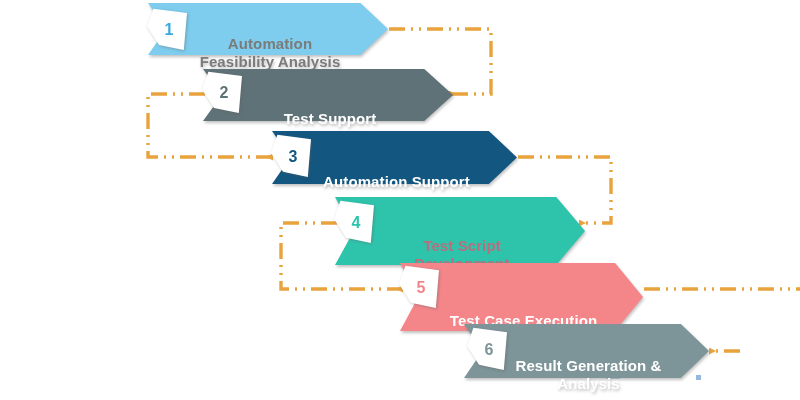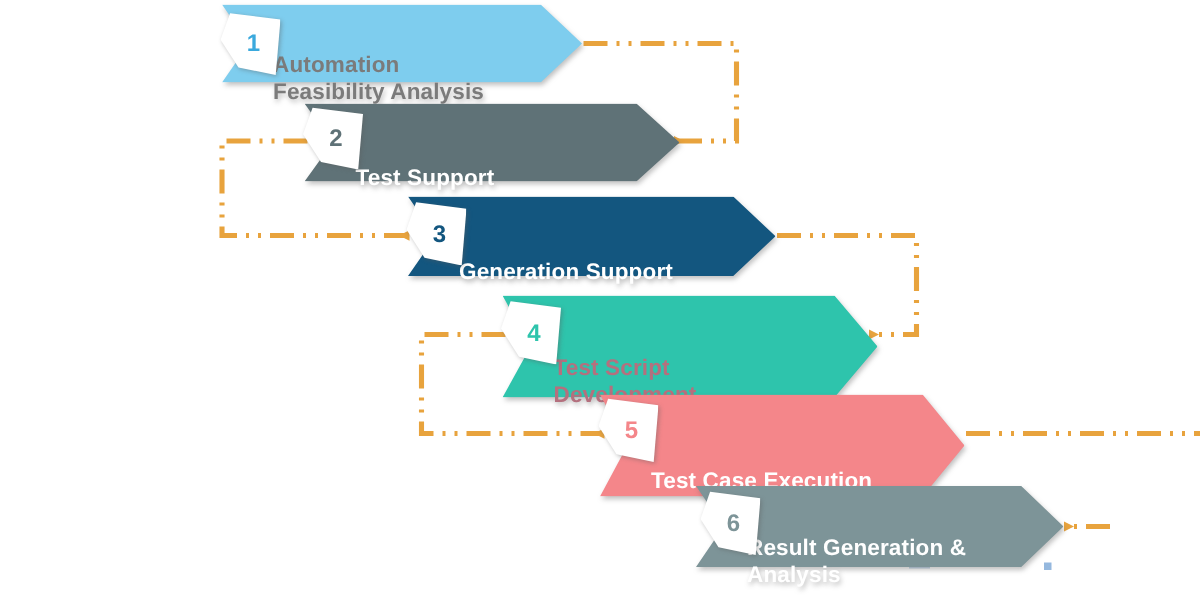--- a/index.html
+++ b/index.html
@@ -19,20 +19,21 @@
     box-sizing:border-box;
     filter:drop-shadow(1.5px 2px 1.6px rgba(90,90,90,0.38));
   }
   .step .body{
     position:absolute;left:0;top:0;width:100%;height:100%;
     clip-path:polygon(0% 0%, 88.5% 0%, 100% 50%, 88.5% 100%, 0% 100%, 7.5% 50%);
   }
   .step .label{
     position:relative;z-index:2;
     width:100%;box-sizing:border-box;
+    text-align:center;
     font-weight:bold;
     line-height:1.20;
     letter-spacing:0.1px;
     padding-left:34px;padding-right:30px;
     white-space:pre-line;
     pointer-events:none;
     margin-top:48px;
   }
 
   
@@ -91,21 +92,21 @@
     <div class="body" style="background: rgb(95, 114, 119);"></div>
     <div class="label" style="color: rgb(255, 255, 255); font-size: 15px;">Test Support</div>
   </div>
   <div class="badge" style="left: 202px; top: 71px; width: 40px; height: 42px;">
     <div class="plate"></div>
     <div class="num" style="color: rgb(95, 114, 119);">2</div>
   </div>
 
   <div class="step" style="left: 272px; top: 131px; width: 245px; height: 53px;">
     <div class="body" style="background: rgb(19, 86, 127);"></div>
-    <div class="label" style="color: rgb(255, 255, 255); font-size: 15px;">Generation Support</div>
+    <div class="label" style="color: rgb(255, 255, 255); font-size: 15px;">Automation Support</div>
   </div>
   <div class="badge" style="left: 271px; top: 134px; width: 40px; height: 43px;">
     <div class="plate"></div>
     <div class="num" style="color: rgb(19, 86, 127);">3</div>
   </div>
 
   <div class="step" style="left: 335px; top: 197px; width: 250px; height: 68px;">
     <div class="body" style="background: rgb(46, 196, 172);"></div>
     <div class="label" style="color: rgb(180, 112, 126); font-size: 15px;">Test Script
 Development</div>

